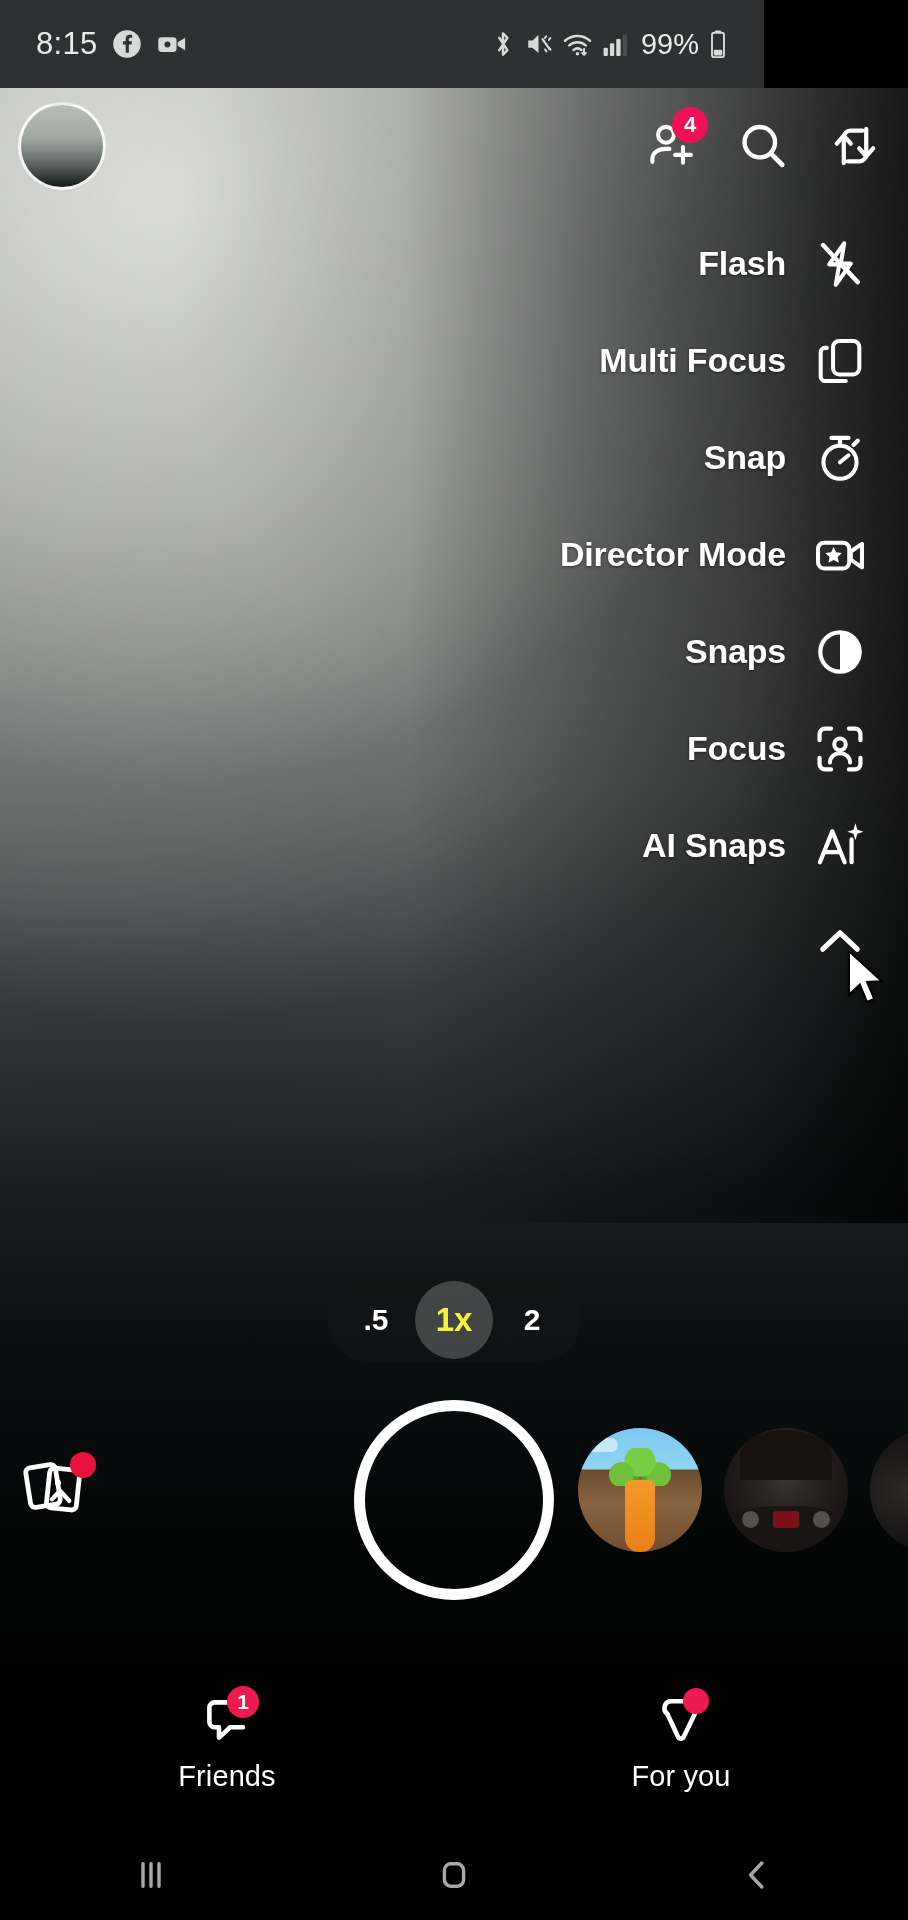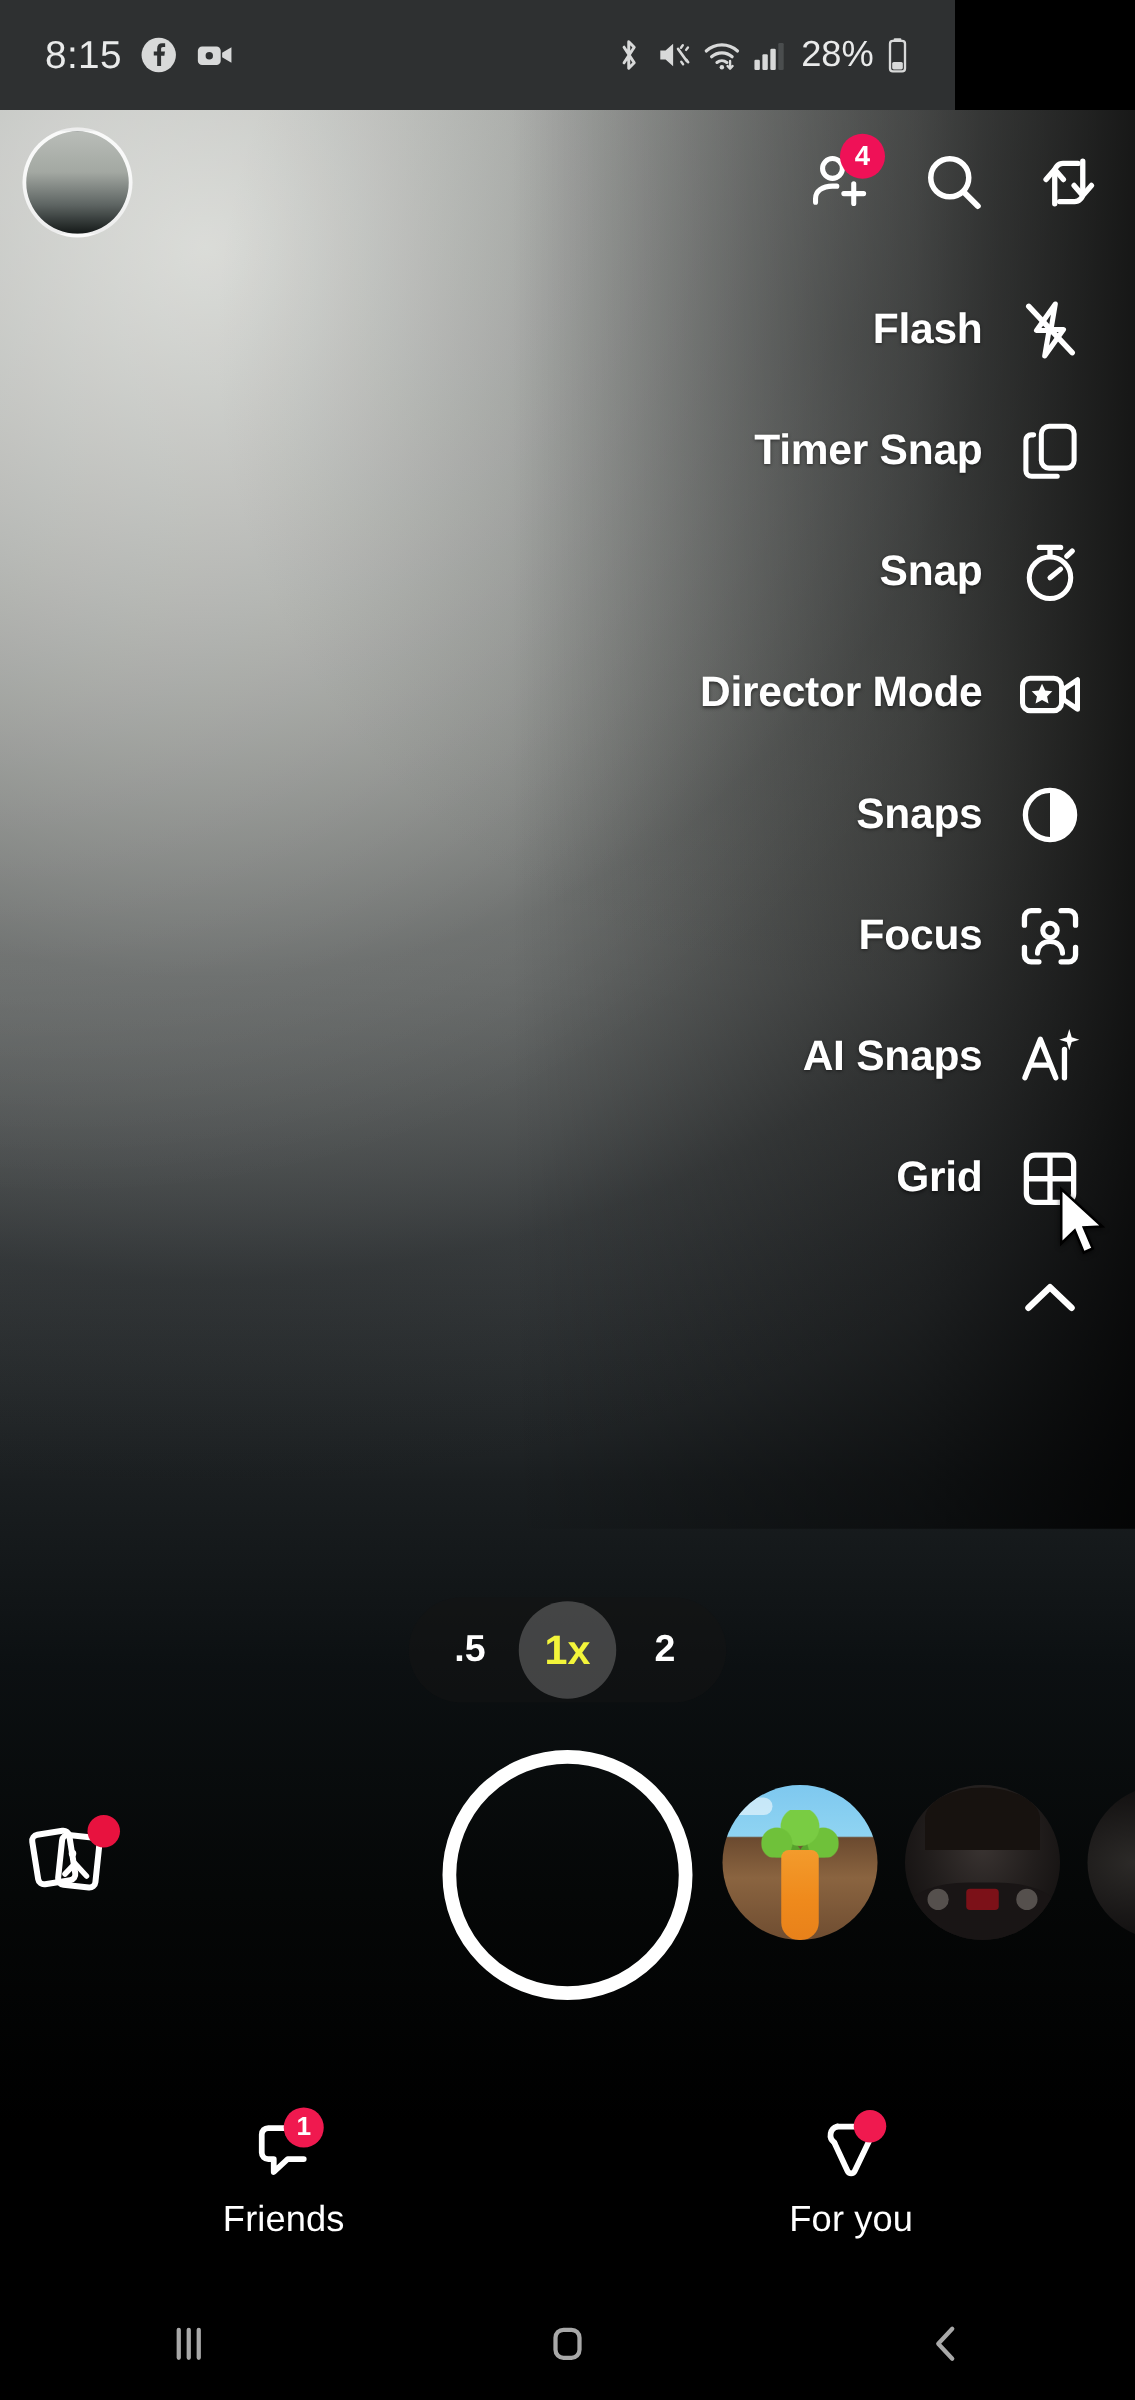--- a/index.html
+++ b/index.html
@@ -447,21 +447,21 @@
         <path d="M9.7 16 A5.3 5.3 0 0 1 16.3 16" fill="none" stroke="#d8d9d9" stroke-width="2.1" stroke-linecap="round"></path>
         <circle cx="13" cy="19.2" r="1.5" fill="#d8d9d9"></circle>
         <path d="M18.5 15 V20 M16.8 18.4 L18.5 20.2 L20.2 18.4" fill="none" stroke="#d8d9d9" stroke-width="1.6" stroke-linecap="round" stroke-linejoin="round"></path>
       </svg>
       <svg class="sb-ico" width="26" height="28" viewBox="0 0 20 22">
         <rect x="1" y="14" width="3.4" height="6.5" rx="0.8" fill="#d8d9d9"></rect>
         <rect x="6" y="10.5" width="3.4" height="10" rx="0.8" fill="#d8d9d9"></rect>
         <rect x="11" y="7" width="3.4" height="13.5" rx="0.8" fill="#d8d9d9"></rect>
         <rect x="16" y="3.5" width="3.4" height="17" rx="0.8" fill="#4a4d4e"></rect>
       </svg>
-      <span class="sb-pct">28%</span>
+      <span class="sb-pct">99%</span>
       <svg class="sb-ico" width="20" height="30" viewBox="0 0 14 24">
         <rect x="4.5" y="1.2" width="5" height="2" rx="0.8" fill="#d8d9d9"></rect>
         <rect x="2.2" y="3" width="9.6" height="19.5" rx="1.8" fill="none" stroke="#d8d9d9" stroke-width="1.5"></rect>
         <rect x="3.6" y="16.5" width="6.8" height="4.7" rx="1" fill="#d8d9d9"></rect>
       </svg>
     </div>
   </div>
 
   <div class="topbar">
     <div class="avatar"></div>
@@ -502,21 +502,21 @@
       <span class="menu-icon">
         <svg width="54" height="54" viewBox="0 0 28 28">
           <path d="M16.2 3.2 L8.4 14.2 H13.6 L11.8 24.8 L19.6 13.8 H14.4 Z" fill="none" stroke="#fff" stroke-width="2.1" stroke-linejoin="round"></path>
           <path d="M5.2 4.2 L23.2 23.4" stroke="#fff" stroke-width="2.3" stroke-linecap="round"></path>
         </svg>
       </span>
     </div>
 
 
     <div class="menu-row">
-      <span class="menu-label">Timer Snap</span>
+      <span class="menu-label">Multi Focus</span>
       <span class="menu-icon">
         <svg width="54" height="54" viewBox="0 0 28 28">
           <rect x="10.4" y="3.6" width="13.6" height="17.4" rx="3.2" fill="none" stroke="#fff" stroke-width="2.1"></rect>
           <path d="M7.2 7.2 h-1 a2.2 2.2 0 0 0 -2.2 2.2 V22 a2.4 2.4 0 0 0 2.4 2.4 h10.6" fill="none" stroke="#fff" stroke-width="2.1" stroke-linecap="round"></path>
         </svg>
       </span>
     </div>
 
     <div class="menu-row">
       <span class="menu-label">Snap</span>
@@ -571,29 +571,20 @@
       <span class="menu-icon">
         <svg width="54" height="54" viewBox="0 0 28 28">
           <path d="M3.6 22.4 L10 6.4 L16.4 22.4" fill="none" stroke="#fff" stroke-width="2.2" stroke-linecap="round" stroke-linejoin="round"></path>
           <path d="M6.2 17.2 H13.8" stroke="#fff" stroke-width="2.2" stroke-linecap="round"></path>
           <path d="M20 10.6 V22.4" stroke="#fff" stroke-width="2.2" stroke-linecap="round"></path>
           <path d="M22 2.2 L23 5.6 L26.2 6.6 L23 7.6 L22 11 L21 7.6 L17.8 6.6 L21 5.6 Z" fill="#fff"></path>
         </svg>
       </span>
     </div>
 
-    <div class="menu-row">
-      <span class="menu-label">Grid</span>
-      <span class="menu-icon">
-        <svg width="54" height="54" viewBox="0 0 28 28">
-          <rect x="4.2" y="4.2" width="19.6" height="19.6" rx="3.6" fill="none" stroke="#fff" stroke-width="2.2"></rect>
-          <path d="M14 4.2 V23.8 M4.2 14 H23.8" stroke="#fff" stroke-width="2.2"></path>
-        </svg>
-      </span>
-    </div>
 
     <div class="menu-collapse">
       <span class="menu-icon">
         <svg width="56" height="56" viewBox="0 0 28 28">
           <path d="M5.4 17.6 L14 9.4 L22.6 17.6" fill="none" stroke="#fff" stroke-width="2.6" stroke-linecap="round" stroke-linejoin="round"></path>
         </svg>
       </span>
     </div>
   </div>
 

